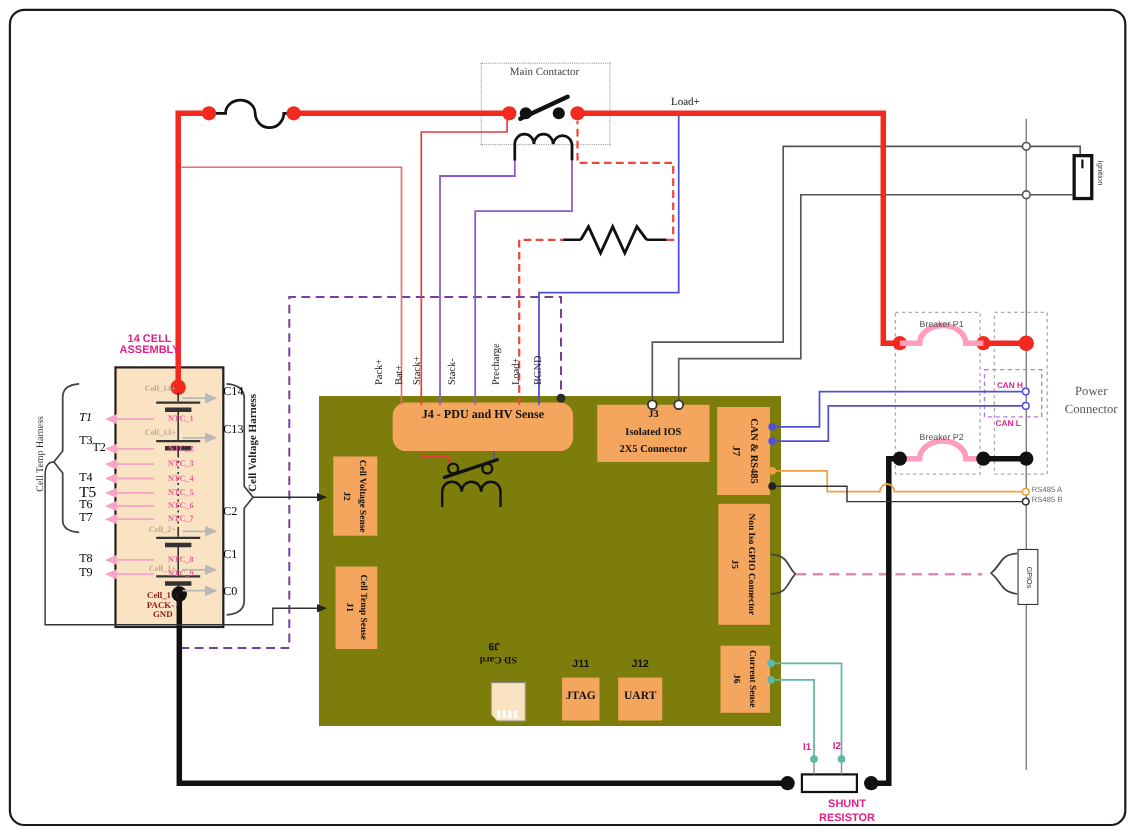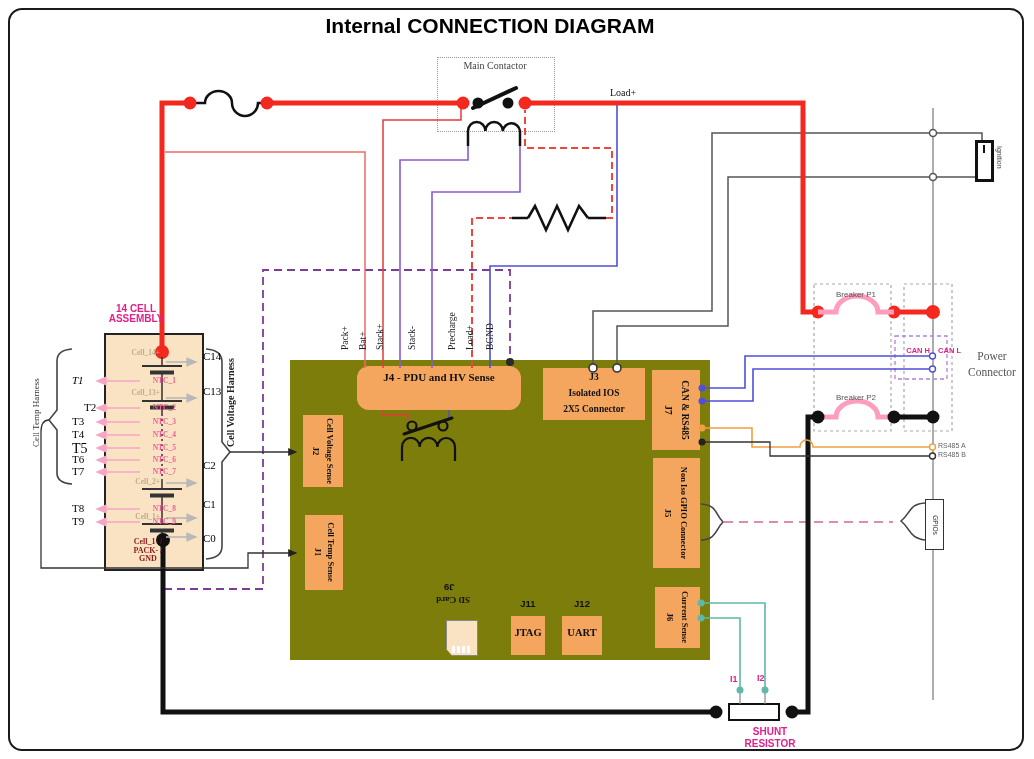--- a/index.html
+++ b/index.html
@@ -228,50 +228,49 @@
 
   <div class="abs" style="left:925px;top:499px;width:17px;height:49px;background:#fff;border:1.5px solid #333;">
     <span class="nw" style="position:absolute;top:50%;left:50%;transform:translate(-50%,-50%) rotate(90deg);
           font:6.5px 'Liberation Sans',sans-serif;color:#333;">GPIOs</span>
   </div>
   <div class="abs" style="left:975px;top:140px;width:13px;height:36px;background:#fff;border:3px solid #111;">
     <div style="position:absolute;left:5px;top:2px;width:2px;height:8px;background:#111;"></div>
   </div>
   <span class="vdn" style="left:1003px;top:146px;font:7px 'Liberation Sans',sans-serif;color:#444;">Ignition</span>
 
-  <div class="abs ctr b" style="left:280px;top:14px;width:420px;font-size:21px;color:#000;">Internal CONNECTION DIAGRAM</div>
 
   <div class="abs ctr serif" style="left:440px;top:60px;width:110px;font-size:10px;color:#444;">Main Contactor</div>
 
   <div class="abs serif" style="left:610px;top:87px;font-size:10px;color:#111;">Load+</div>
 
   <div class="abs ctr" style="left:824px;top:290px;width:64px;font-size:8px;color:#555;">Breaker P1</div>
   <div class="abs ctr" style="left:824px;top:393px;width:64px;font-size:8px;color:#555;">Breaker P2</div>
 
   <div class="abs rgt b" style="left:900px;top:346px;width:30px;font-size:7.5px;color:#e1218b;">CAN H</div>
-  <div class="abs rgt b" style="left:900px;top:346px;width:28px;font-size:7.5px;color:#e1218b;margin-left:33px;">CAN L</div>
+  <div class="abs rgt b" style="left:900px;top:380px;width:28px;font-size:7.5px;color:#e1218b;">CAN L</div>
 
   <div class="abs ctr" style="left:958px;top:348px;width:68px;font-size:11.5px;color:#555;line-height:16px;font-family:Liberation Serif, serif;">
     <div>Power</div>
     <div>Connector</div>
   </div>
 
   <div class="abs" style="left:938px;top:442px;font-size:7px;color:#666;">RS485 A</div>
   <div class="abs" style="left:938px;top:451px;font-size:7px;color:#666;">RS485 B</div>
 
   <div class="abs ctr b" style="left:102px;top:304px;width:68px;font-size:10px;line-height:10px;color:#e1218b;">
     <div>14 CELL</div>
     <div>ASSEMBLY</div>
   </div>
   <span class="vup serif" style="left:42px;top:436px;height:11px;line-height:11px;font-size:9px;color:#333;">Cell Temp Harness</span>
   <span class="vup serif b" style="left:237px;top:435px;height:12px;line-height:12px;font-size:10px;color:#222;">Cell Voltage Harness</span>
 
   <span class="abs serif" style="left:72px;top:374px;font-size:11px;font-style:italic;">T1</span>
   <span class="abs serif" style="left:84px;top:401px;font-size:11px;text-align:right;">T2</span>
-  <span class="abs serif" style="left:72px;top:415px;font-size:11px;">T3</span>
+  <span class="abs serif" style="left:72px;top:395px;font-size:11px;">T3</span>
   <span class="abs serif" style="left:72px;top:428px;font-size:11px;">T4</span>
   <span class="abs serif" style="left:72px;top:441px;font-size:14px;">T5</span>
   <span class="abs serif" style="left:72px;top:453px;font-size:11px;">T6</span>
   <span class="abs serif" style="left:72px;top:465px;font-size:11px;">T7</span>
   <span class="abs serif" style="left:72px;top:502px;font-size:11px;">T8</span>
   <span class="abs serif" style="left:72px;top:515px;font-size:11px;">T9</span>
 
   <span class="abs serif" style="left:203px;top:350px;font-size:11px;">C14</span>
   <span class="abs serif" style="left:203px;top:385px;font-size:11px;">C13</span>
   <span class="abs serif" style="left:203px;top:459px;font-size:11px;">C2</span>

